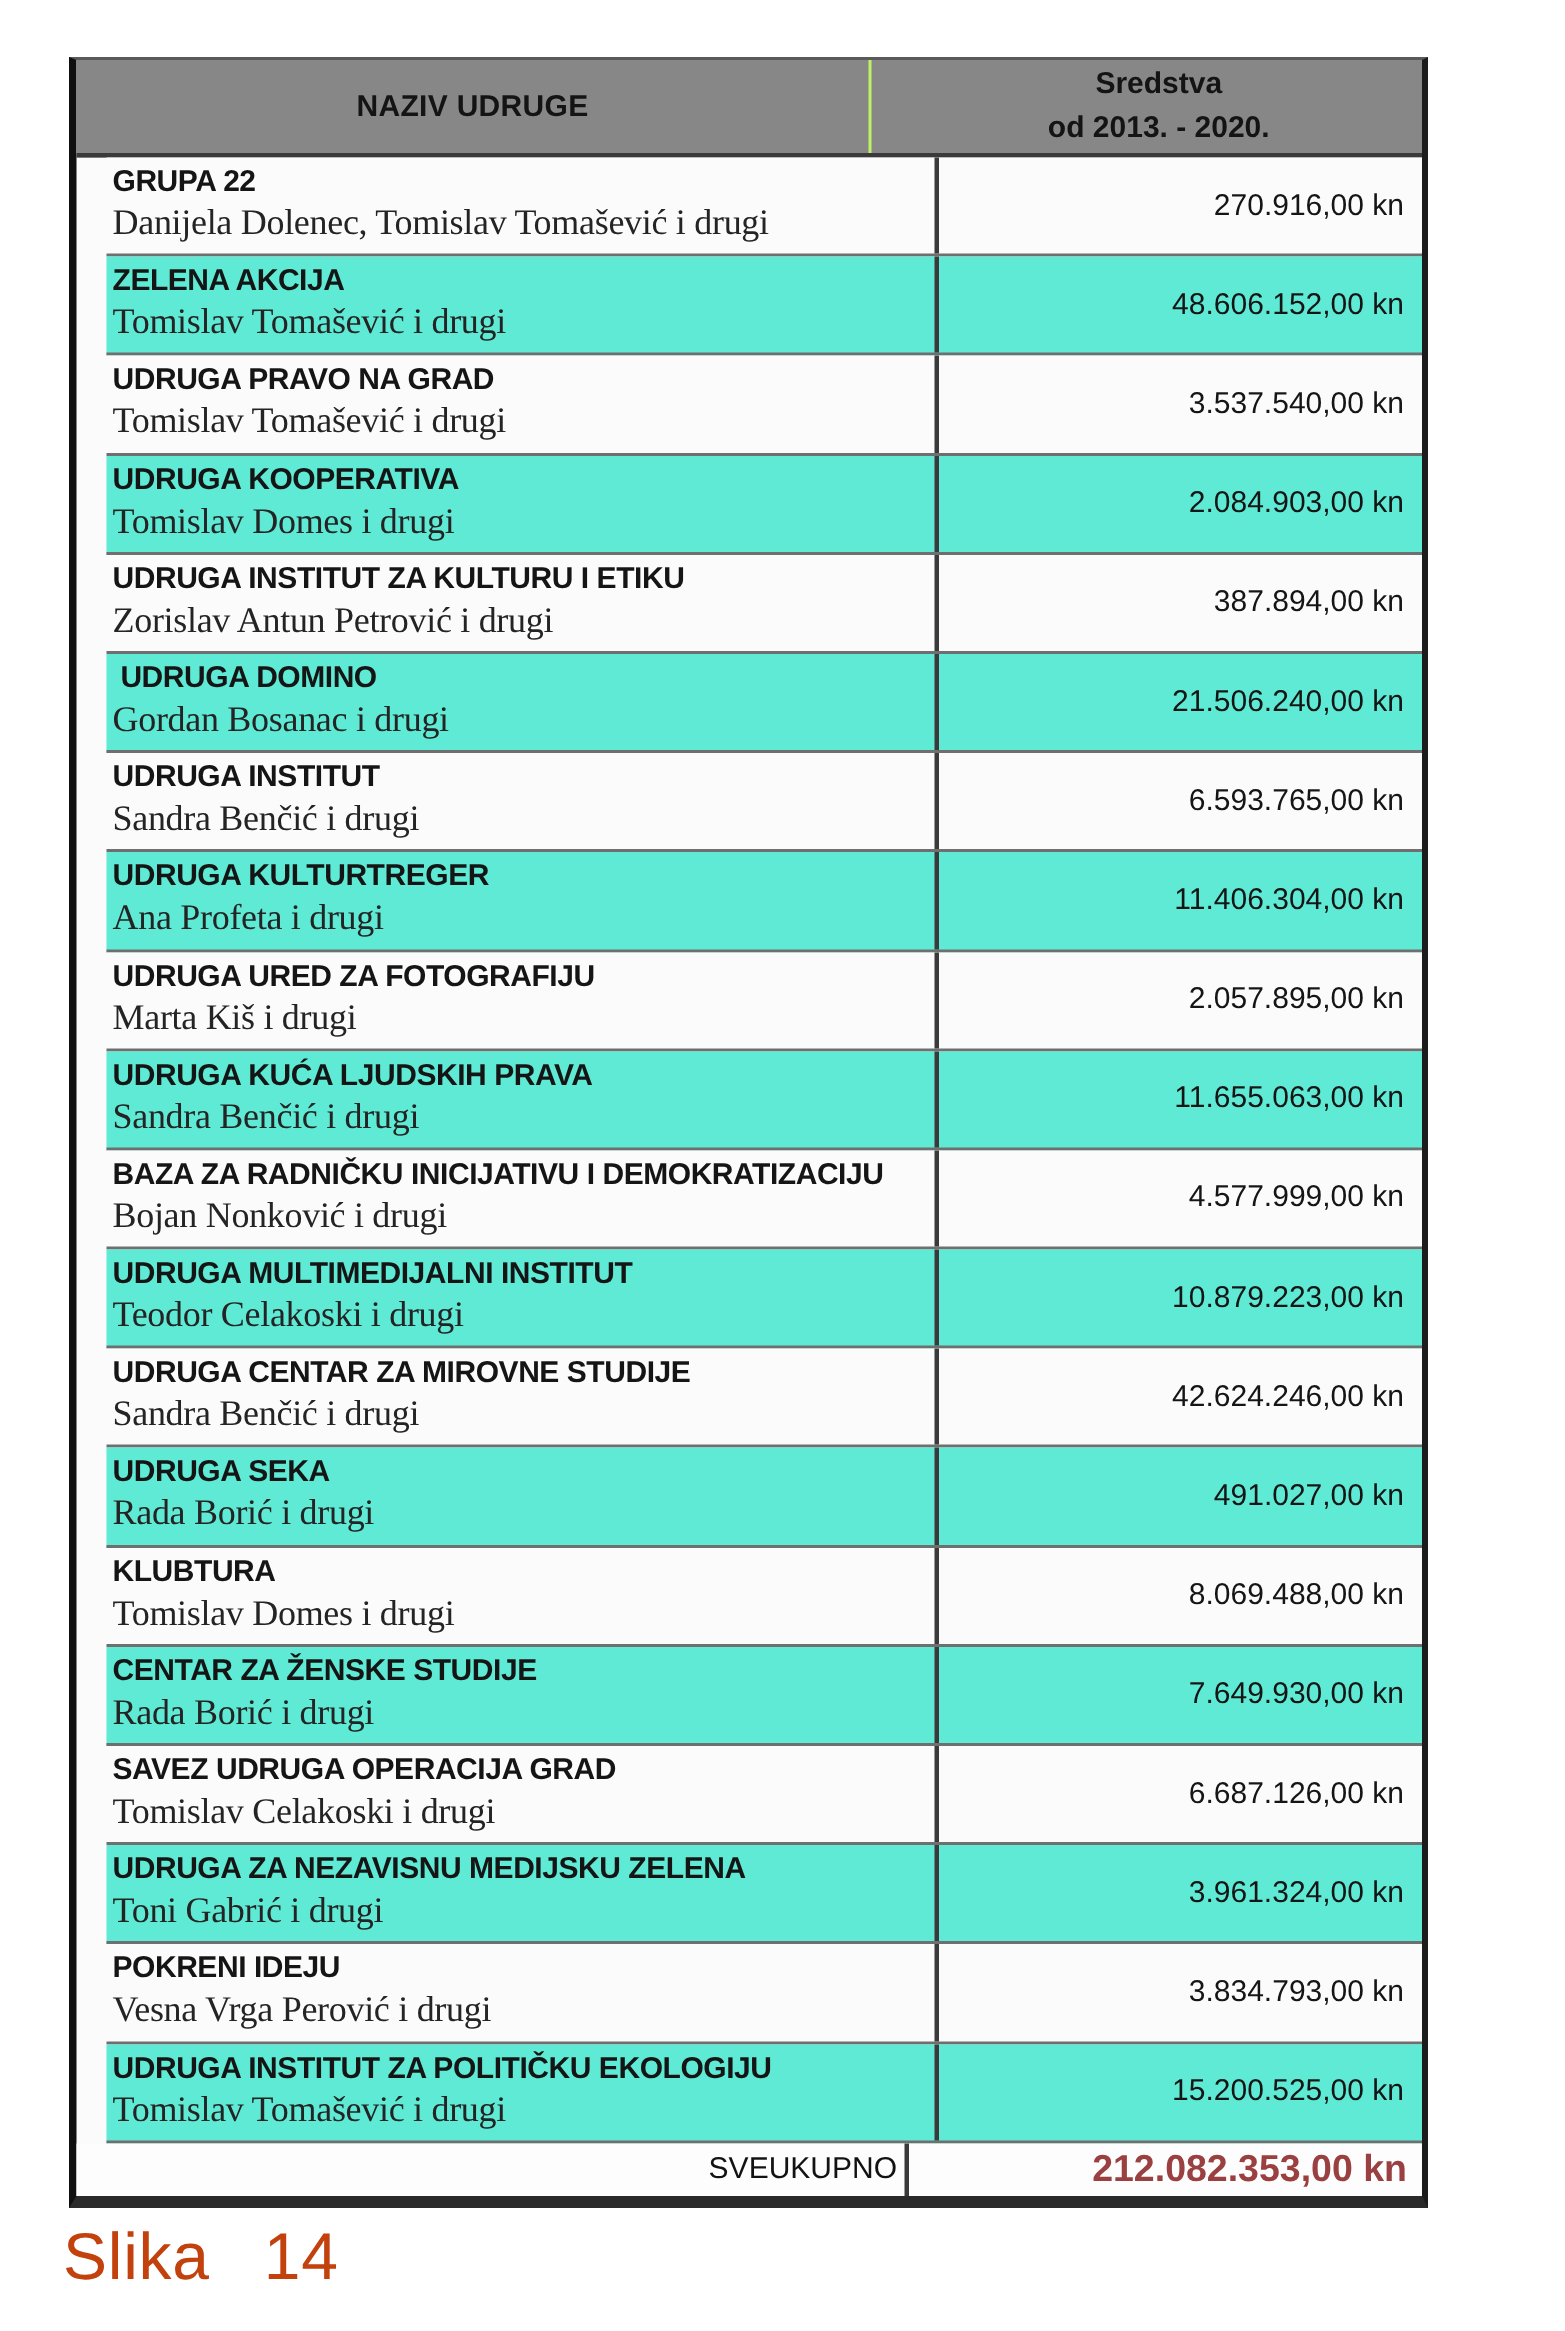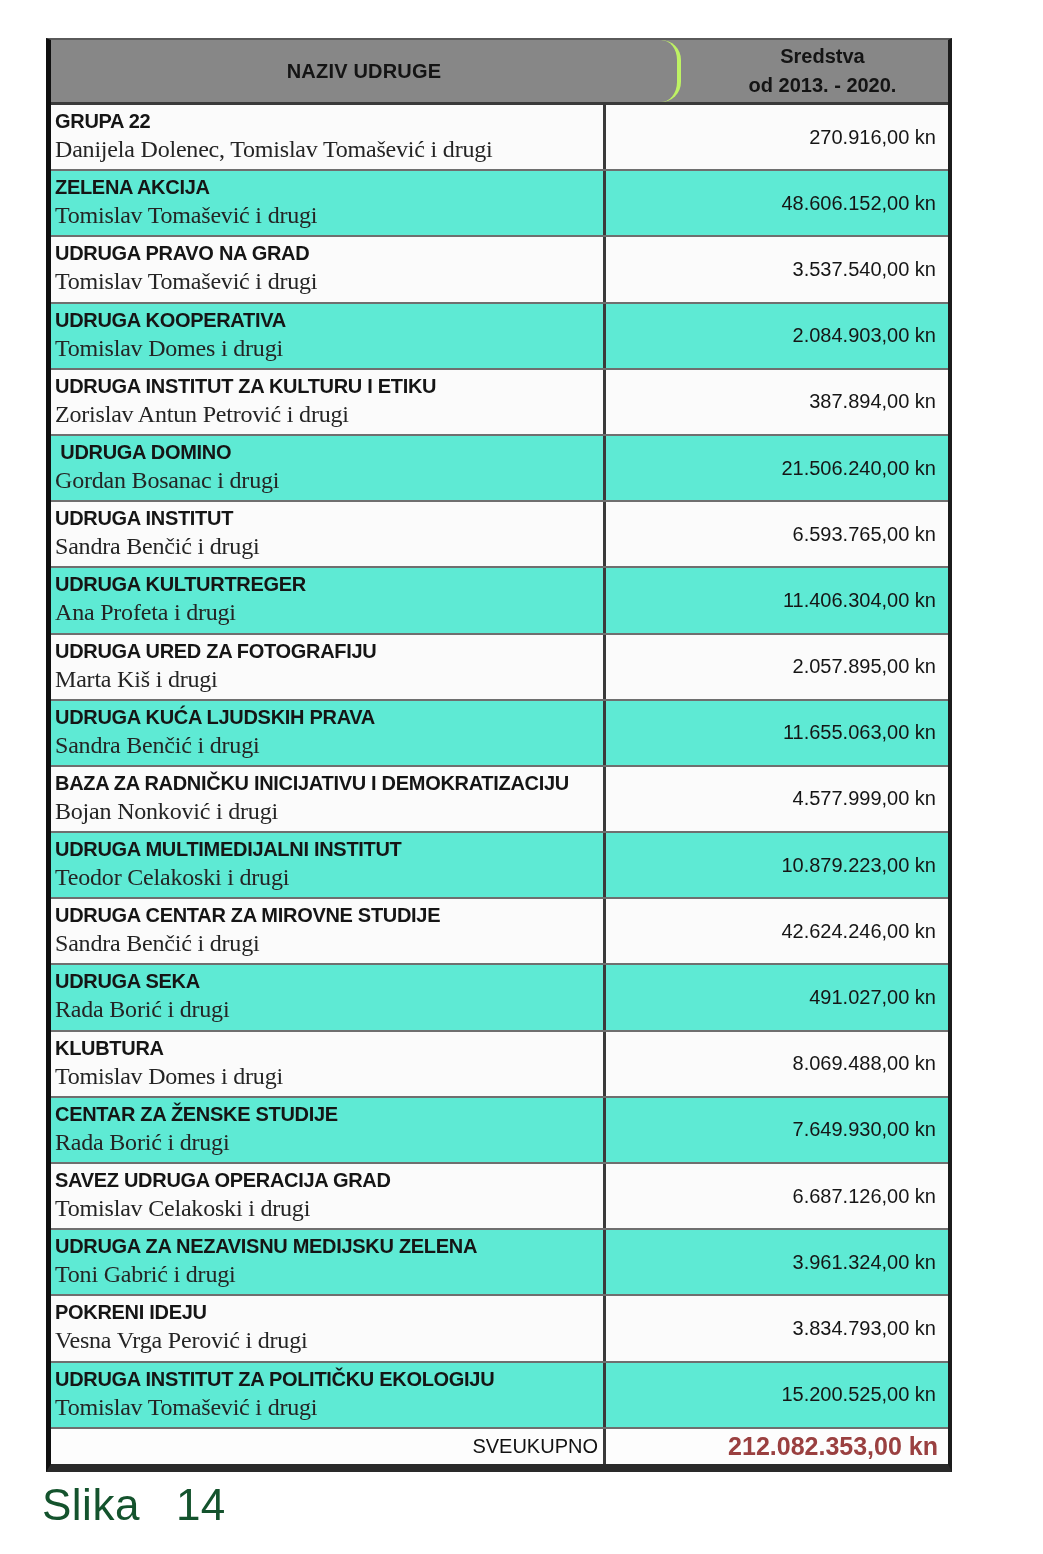--- a/index.html
+++ b/index.html
@@ -30,49 +30,49 @@
     border-bottom: 8px solid #2a2a2a;
     background: #fbfbfb;
   }
   .thead {
     display: flex;
     background: #878787;
     border-bottom: 3px solid #3a3a3a;
     height: 62px;
   }
   .th-name {
-    width: 630px;
+    width: 530px;
     box-sizing: border-box;
-    border-right: 4px solid #bef264;
+    border-right: 2px solid #bef264;
     display: flex;
     align-items: center;
     justify-content: center;
     font-weight: bold;
     font-size: 20px;
     color: #141414;
     letter-spacing: 0.2px;
-    border-radius: 20px;
   }
   .th-amount {
     flex: 1;
     display: flex;
     flex-direction: column;
     align-items: center;
     justify-content: center;
     font-weight: bold;
     font-size: 20px;
     color: #141414;
     line-height: 1.45;
     margin-left: 16px;
   }
   .row {
     display: flex;
     background: #fbfbfb;
     border-bottom: 2px solid #6f6f6f;
     min-height: 60px;
+    margin-left: 20px;
   }
   .row.alt { background: #5eead4; }
   .cell-name {
     width: 555px;
     box-sizing: border-box;
     border-right: 3px solid #3a3a3a;
     padding: 3px 4px 4px 4px;
     display: flex;
     flex-direction: column;
     justify-content: space-between;
@@ -127,21 +127,21 @@
     padding-right: 10px;
     font-weight: bold;
     font-size: 25px;
     color: #9a4040;
   }
   .caption {
     position: absolute;
     left: 42px;
     top: 1480px;
     font-size: 44px;
-    color: #14532d;
+    color: #c2410c;
     letter-spacing: 0.5px;
   }
   .caption .num { margin-left: 36px; }
 </style>
 </head>
 <body>
 
 <div class="page">
 
   <div class="funding-table">

